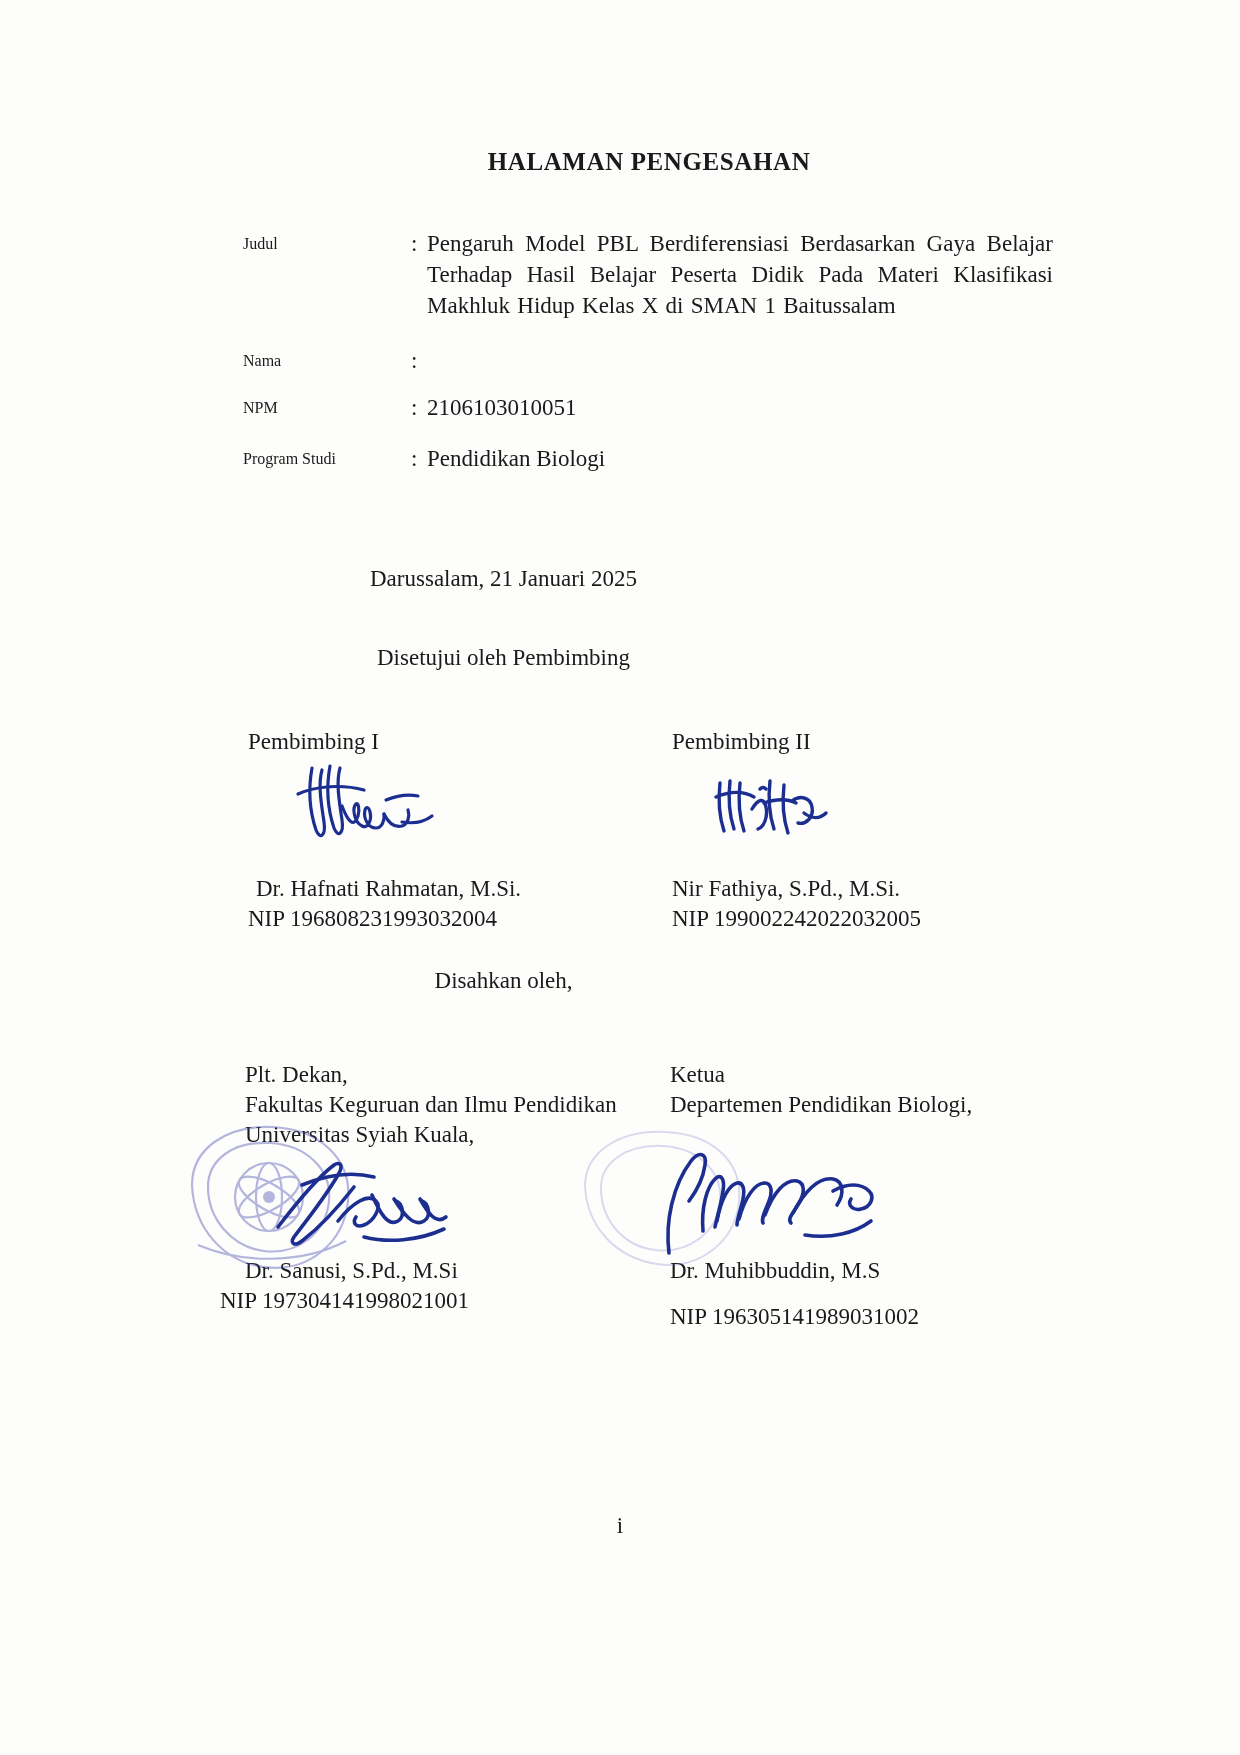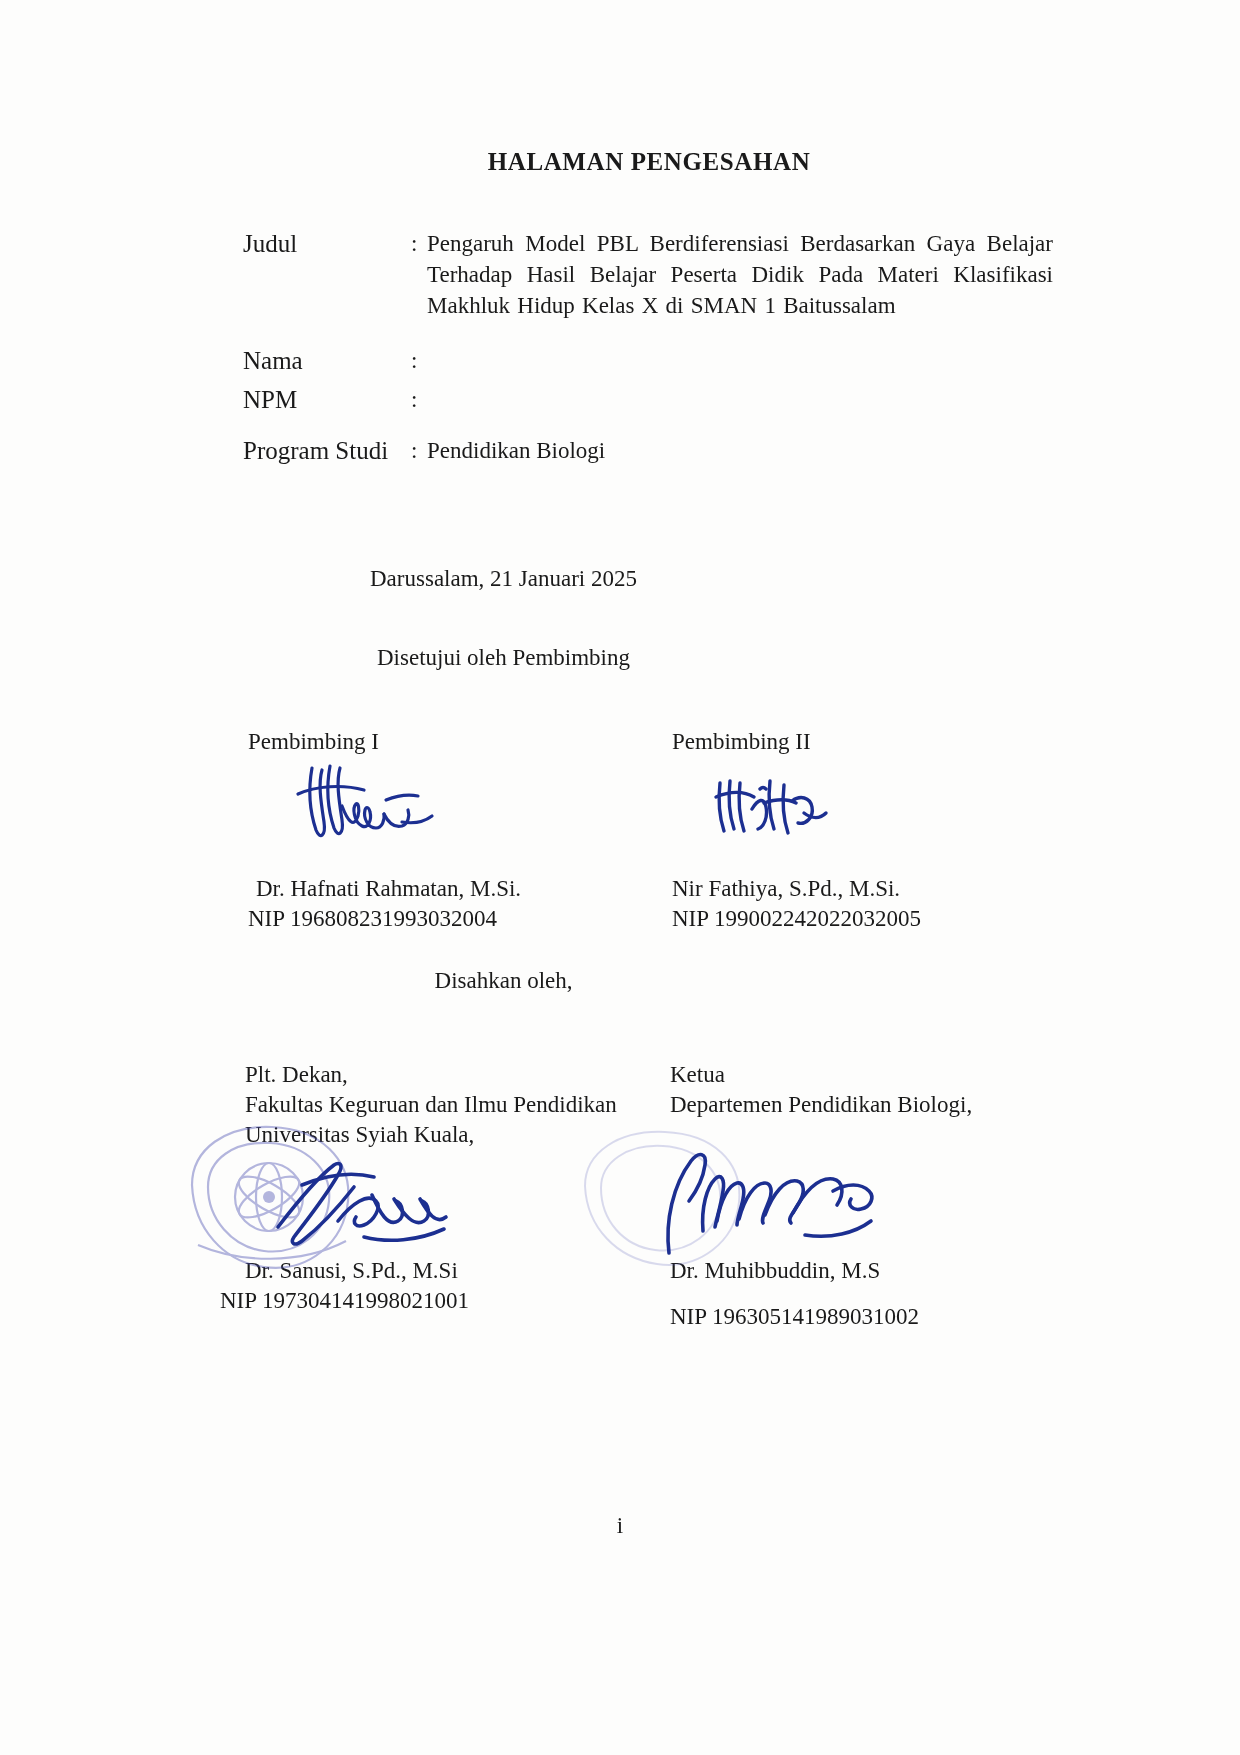--- a/index.html
+++ b/index.html
@@ -41,40 +41,40 @@
     width: 810px;
   }
   .meta-row {
     display: flex;
     align-items: flex-start;
     margin-bottom: 18px;
   }
   .meta-label {
     width: 168px;
     flex: 0 0 168px;
-    font-size: 25px;
+    font-size: 16px;
     line-height: 31px;
   }
   .meta-colon {
     flex: 0 0 16px;
     font-size: 23px;
     line-height: 31px;
   }
   .meta-value {
     flex: 1;
     font-size: 23px;
     line-height: 31px;
   }
   .meta-value.justified {
     text-align: justify;
     text-align-last: left;
     word-spacing: 1.5px;
   }
   .row-judul { margin-bottom: 24px; }
-  .row-nama  { margin-bottom: 8px; }
+  .row-nama  { margin-bottom: 16px; }
   .row-npm   { margin-bottom: 20px; }
 
   
   .centerline {
     position: absolute;
     width: 1007px;
     left: 0;
     text-align: center;
     font-size: 23px;
   }
@@ -148,20 +148,21 @@
     </div>
 
     <div class="meta-row row-nama">
       <div class="meta-label">Nama</div>
       <div class="meta-colon">:</div>
     </div>
 
     <div class="meta-row row-npm">
       <div class="meta-label">NPM</div>
       <div class="meta-colon">:</div>
+      <div class="meta-value">2106103010051</div>
     </div>
 
     <div class="meta-row">
       <div class="meta-label">Program Studi</div>
       <div class="meta-colon">:</div>
       <div class="meta-value">Pendidikan Biologi</div>
     </div>
   </div>
 
   <div class="centerline line-place">Darussalam, 21 Januari 2025</div>

